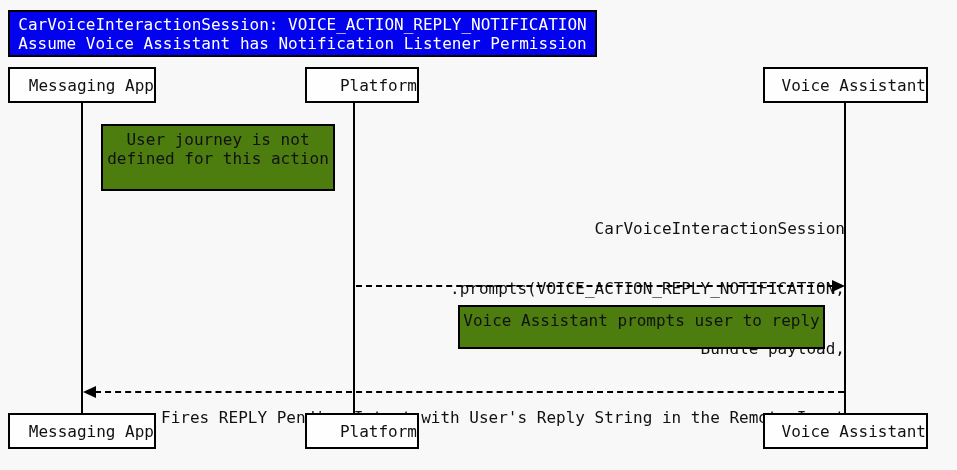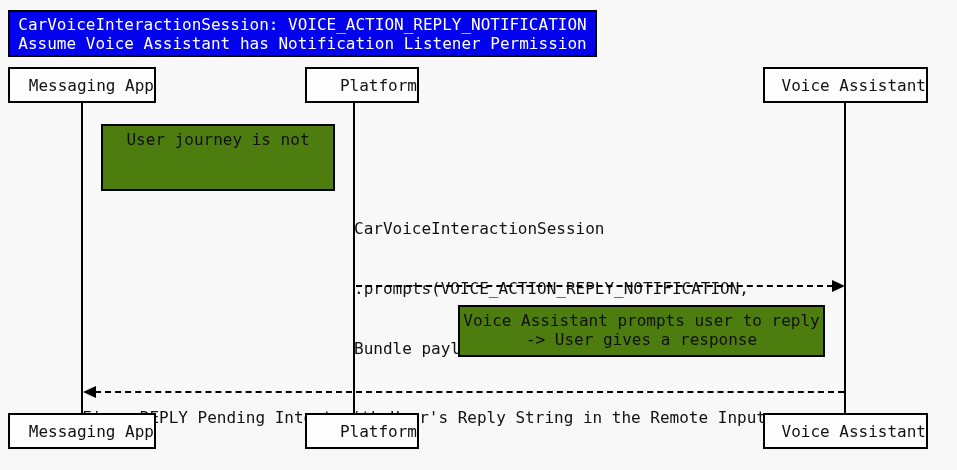--- a/index.html
+++ b/index.html
@@ -52,24 +52,24 @@
   .ll-va { left: 844px; }
 
   .note-box {
     background: #4d7c0f;
     border: 2px solid var(--line, #000);
     text-align: center;
     line-height: 19px;
     padding-top: 4px;
   }
   .note-1 { left: 101px; top: 124px; width: 234px; height: 67px; }
-  .note-2 { left: 458px; top: 305px; width: 367px; height: 52px; }
+  .note-2 { left: 458px; top: 305px; width: 367px; height: 44px; }
 
   .msg-label {
-    text-align: left;
+    text-align: right;
     white-space: pre;
   }
   .msg-1 { left: 354px; top: 179px; width: 491px; line-height: 20px; }
   .msg-2 { left: 82px;  top: 370px; width: 763px; line-height: 19px; }
 
   .arrow-line {
     height: 0;
     border-top: 2px dashed var(--line, #000);
   }
   .arrow-1 { left: 356px; top: 285px; width: 477px; }
@@ -107,33 +107,33 @@
 </div>
 <div class="abs actor-box actor-top actor-pf">
   <span>Platform</span>
 </div>
 <div class="abs actor-box actor-top actor-va">
   <span>Voice Assistant</span>
 </div>
 
 <div class="abs note-box note-1">
   <div>User journey is not</div>
+  <div>defined for this action</div>
 </div>
 
 <div class="abs msg-label msg-1">
   <div>CarVoiceInteractionSession</div>
   <div>.prompts(VOICE_ACTION_REPLY_NOTIFICATION,</div>
   <div>Bundle payload,</div>
 </div>
 <div class="abs arrow-line arrow-1"></div>
 <div class="abs arrowhead head-right"></div>
 
 <div class="abs note-box note-2">
   <div>Voice Assistant prompts user to reply</div>
-  <div>-&gt; User gives a response</div>
 </div>
 
 <div class="abs msg-label msg-2">
   <div>Fires REPLY Pending Intent with User's Reply String in the Remote Input</div>
 </div>
 <div class="abs arrow-line arrow-2"></div>
 <div class="abs arrowhead head-left"></div>
 
 <div class="abs actor-box actor-bottom actor-ma">
   <span>Messaging App</span>

